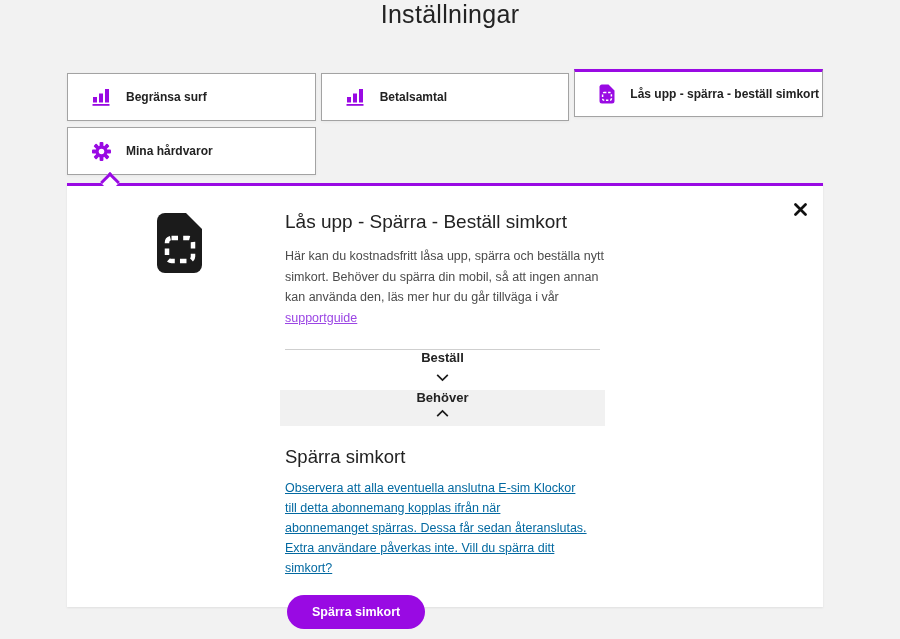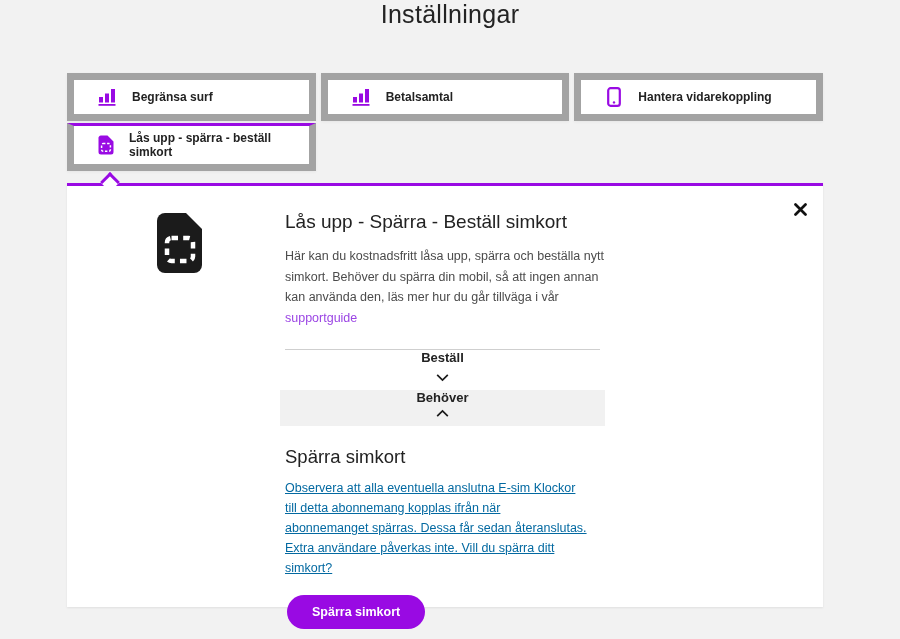--- a/index.html
+++ b/index.html
@@ -12,21 +12,21 @@
   }
 
   
   .tabs {
     position:absolute; left:67px; top:73px; width:756px;
     display:grid; grid-template-columns:repeat(3,1fr); gap:6px 5px;
   }
   .tab {
     height:48px; background:#fff; display:flex; align-items:center;
     padding-left:24px; gap:15px; cursor:pointer;
-    border:7px solid #a3a3a3; box-shadow:0 1px 3px rgba(0,0,0,.05);
+    border:1px solid #a3a3a3; box-shadow:0 1px 3px rgba(0,0,0,.05);
   }
   .tab-label { font-size:12px; font-weight:700; color:#222; }
   .tab.active {
     position:relative; top:-4px;
     border-top:3px solid #990AE3;
   }
   .tab-icon { flex:0 0 auto; display:flex; align-items:center; }
 
   
   .panel {
@@ -44,21 +44,21 @@
     background:none; border:none; cursor:pointer;
     display:flex; align-items:center; justify-content:center;
   }
   .sim-illustration { position:absolute; left:88px; top:26px; }
 
   .content { padding:25px 0 0 218px; width:535px; }
   .panel-heading { font-size:19px; font-weight:400; color:#222; margin-bottom:13px; }
   .intro {
     font-size:12.5px; line-height:1.65; color:#4b4b4b; width:320px; margin-bottom:20px;
   }
-  .intro a { color:#9b45e4; cursor:pointer; }
+  .intro a { color:#9b45e4; text-decoration:underline; cursor:pointer; }
 
   .acc-wrap { width:315px; }
   .divider { border-top:1px solid #cfcfcf; }
   .acc-row {
     display:flex; align-items:center; justify-content:space-between;
     height:40px; cursor:pointer;flex-direction:column;
   }
   .acc-label { font-size:13px; font-weight:700; color:#222; }
   .acc-row.expanded-row {
     background:#f1f1f1; height:36px; margin:0 -5px; padding:0 5px;
@@ -104,40 +104,50 @@
         <rect x="1" y="9" width="4" height="5.5"></rect>
             <rect x="7" y="5.5" width="4" height="9"></rect>
         <rect x="13" y="1" width="4" height="13.5"></rect>
             <rect x="0.5" y="16" width="17" height="1.8"></rect>
       </g>
         </svg>
     </span>
     <span class="tab-label">Betalsamtal</span>
   </div>
 
-  <div class="tab">
-    <span class="tab-icon">
-      <svg width="18" height="20" viewBox="0 0 18 20">
-        <rect x="3.2" y="1.2" width="11.6" height="17.6" rx="2.4" fill="none" stroke="#990AE3" stroke-width="2.2"></rect>
-        <circle cx="9" cy="15.4" r="1.2" fill="#990AE3"></circle>
-      </svg>
-    </span>
-    <span class="tab-label">Hantera vidarekoppling</span>
-  </div>
 
   <div class="tab active">
     <span class="tab-icon">
       <svg width="16" height="20" viewBox="0 0 16 20">
         <path d="M3.5 0.5 H9.5 L15.5 6.5 V17 a2.5 2.5 0 0 1 -2.5 2.5 H3 A2.5 2.5 0 0 1 0.5 17 V3.5 A2.5 2.5 0 0 1 3 0.5 Z" fill="#990AE3"></path>
         <rect x="3.6" y="8.6" width="8.8" height="7.6" rx="1.4" fill="none" stroke="#fff" stroke-width="1.5" stroke-dasharray="2.4 1.7"></rect>
       </svg>
     </span>
     <span class="tab-label">Lås upp - spärra - beställ simkort</span>
   </div>
 
+  <div class="tab">
+    <span class="tab-icon">
+      <svg width="19" height="19" viewBox="0 0 20 20">
+          <g fill="#990AE3">
+        <rect x="8" y="0" width="4" height="5" rx="1" transform="rotate(0,10,10)"></rect>
+        <rect x="8" y="0" width="4" height="5" rx="1" transform="rotate(45,10,10)"></rect>
+        <rect x="8" y="0" width="4" height="5" rx="1" transform="rotate(90,10,10)"></rect>
+        <rect x="8" y="0" width="4" height="5" rx="1" transform="rotate(135,10,10)"></rect>
+        <rect x="8" y="0" width="4" height="5" rx="1" transform="rotate(180,10,10)"></rect>
+        <rect x="8" y="0" width="4" height="5" rx="1" transform="rotate(225,10,10)"></rect>
+        <rect x="8" y="0" width="4" height="5" rx="1" transform="rotate(270,10,10)"></rect>
+        <rect x="8" y="0" width="4" height="5" rx="1" transform="rotate(315,10,10)"></rect>
+        <circle cx="10" cy="10" r="6.2"></circle>
+          </g>
+        <circle cx="10" cy="10" r="2.9" fill="#fff"></circle>
+      </svg>
+    </span>
+    <span class="tab-label">Mina hårdvaror</span>
+  </div>
 
 
 </div>
 
 <div class="panel">
   <div class="notch"></div>
 
   <button class="close-btn" aria-label="close">
     <svg width="13" height="13" viewBox="0 0 13 13">
       <path d="M1.5 1.5 L11.5 11.5 M11.5 1.5 L1.5 11.5" stroke="#111" stroke-width="2.7" stroke-linecap="round"></path>

